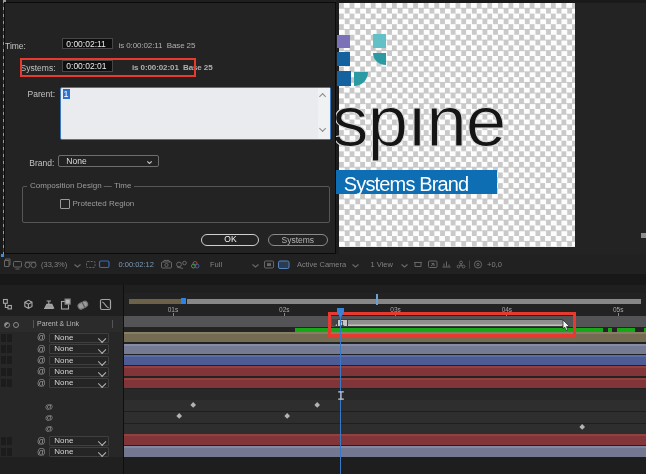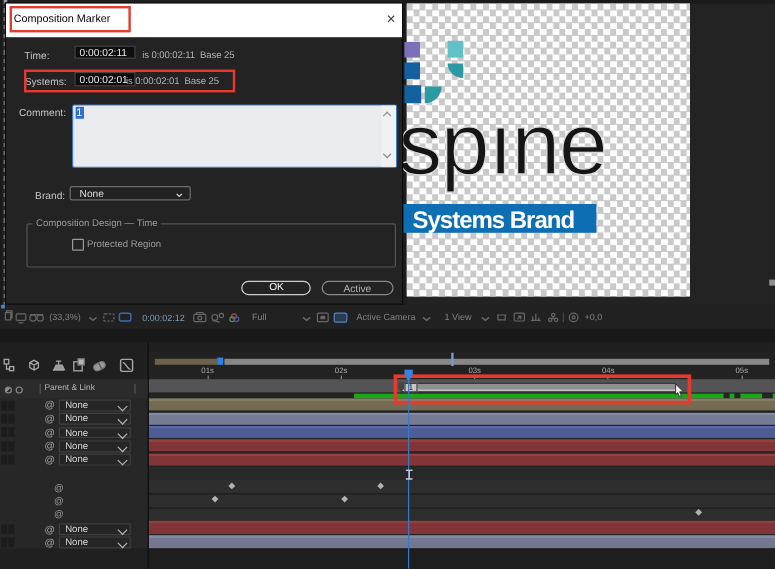--- a/index.html
+++ b/index.html
@@ -20,65 +20,60 @@
 <div class="abs" style="left:336.6px;top:35px;width:13.4px;height:13px;background:#7b71b9;"></div>
 <div class="abs" style="left:336.6px;top:52px;width:13.4px;height:13.5px;background:#13619f;"></div>
 <div class="abs" style="left:336.6px;top:71px;width:14.4px;height:14.5px;background:#13619f;"></div>
 <div class="abs" style="left:372.8px;top:34px;width:13.7px;height:13.5px;background:#62c1c7;"></div>
 <div class="abs" style="left:372.8px;top:52.8px;width:13.7px;height:12.7px;background:#2b9aa2;border-radius:0 0 0 100%;"></div>
 <div class="abs" style="left:354.2px;top:71.5px;width:14.1px;height:14.1px;background:#2b9aa2;border-radius:0 0 100% 0;"></div>
 
 <div class="abs" id="spine" style="left:331.9px;top:84.1px;font-size:73px;color:#151515;line-height:73px;letter-spacing:-1px;-webkit-text-stroke:1.1px #dadada;">spıne</div>
 
 <div class="abs" style="left:336px;top:169.8px;width:161.2px;height:24.7px;background:#0e6eb4;"></div>
-<div class="abs" id="sysbrand" style="left:343.8px;top:173.2px;font-size:20px;font-weight:bold;color:#ffffff;letter-spacing:-0.85px;">Systems Brand</div>
+<div class="abs" id="sysbrand" style="left:343.8px;top:173.2px;font-size:20px;font-weight:normal;color:#ffffff;letter-spacing:-0.85px;">Systems Brand</div>
 
 <div class="abs" style="left:640.5px;top:233px;width:5.5px;height:5px;background:#8e8e8e;"></div>
 
 <div class="abs" style="left:0;top:0;width:4px;height:254px;background:#1a1a1a;"></div>
 <div class="abs" style="left:2.5px;top:0;width:3px;height:254px;
   background-image:repeating-linear-gradient(#9a9a9a 0 3.5px,#3a3a3a 3.5px 7px);"></div>
 
 <div class="abs" id="dialog" style="left:4px;top:2px;width:332px;height:251.5px;background:#232323;border:1px solid #0a0a0a;box-sizing:border-box;">
 
-  <div class="abs" style="left:0;top:0;width:330px;height:28px;background:#ffffff;">
-    <div class="abs" style="left:6.5px;top:6.5px;font-size:9px;line-height:10px;color:#000;">Composition Marker</div>
-    <div class="abs" style="left:3px;top:1.5px;width:97px;height:18px;border:2px solid #e23d32;"></div>
-    <div class="abs" style="left:317px;top:5px;font-size:13px;color:#3a3a3a;">×</div>
-  </div>
-
-  <div class="abs" style="left:0;top:36.5px;width:51.5px;height:12px;font-size:8.5px;color:#c4c4c4;text-align:center;line-height:12px;">Time:</div>
+
+  <div class="abs" style="left:0;top:36.5px;width:51.5px;height:12px;font-size:8.5px;color:#c4c4c4;text-align:left;line-height:12px;">Time:</div>
   <div class="abs" style="left:57.3px;top:34.5px;width:51.1px;height:11.9px;background:#0e0e0e;border:1px solid #464646;box-sizing:border-box;color:#e8e8e8;font-size:8.5px;line-height:10px;padding-left:3px;">0:00:02:11</div>
   <div class="abs" style="left:113.5px;top:36.5px;font-size:8px;letter-spacing:-0.1px;color:#b0b0b0;line-height:12px;">is 0:00:02:11&nbsp;&nbsp;Base 25</div>
 
   <div class="abs" style="left:0;top:59.3px;width:50.5px;height:12px;font-size:8.5px;color:#c4c4c4;text-align:right;line-height:12px;">Systems:</div>
   <div class="abs" style="left:57.3px;top:57.3px;width:51.1px;height:11.9px;background:#0e0e0e;border:1px solid #464646;box-sizing:border-box;color:#e8e8e8;font-size:8.5px;line-height:10px;padding-left:3px;">0:00:02:01</div>
-  <div class="abs" style="left:100px;top:59.3px;font-size:8px;letter-spacing:-0.1px;color:#b0b0b0;line-height:12px;">is 0:00:02:01&nbsp;&nbsp;Base 25</div>
+  <div class="abs" style="left:127px;top:59.3px;font-size:8px;letter-spacing:-0.1px;color:#b0b0b0;line-height:12px;font-weight:bold;">is 0:00:02:01&nbsp;&nbsp;Base 25</div>
   <div class="abs" style="left:14.5px;top:54.5px;width:172px;height:15.5px;border:2.5px solid #e8392e;"></div>
 
-  <div class="abs" style="left:0;top:84.5px;width:50px;height:12px;font-size:8.5px;color:#c4c4c4;text-align:right;line-height:12px;">Comment:</div>
+  <div class="abs" style="left:0;top:84.5px;width:50px;height:12px;font-size:8.5px;color:#c4c4c4;text-align:right;line-height:12px;">Parent:</div>
   <div class="abs" style="left:55px;top:83.5px;width:271px;height:53px;background:#e9ebee;border:1.5px solid #3c79c0;box-sizing:border-box;border-radius:2px;">
     <div class="abs" style="left:1.5px;top:1px;width:7px;height:10.5px;background:#2e6fd0;color:#fff;font-size:9px;line-height:10.5px;text-align:center;">1</div>
     <div class="abs" style="right:0;top:0;width:12.5px;height:100%;background:#f0f1f3;"></div>
     <div class="abs" style="right:5px;top:6.5px;width:4.2px;height:4.2px;border-left:1.1px solid #8a8a8a;border-top:1.1px solid #8a8a8a;transform:rotate(45deg);"></div>
     <div class="abs" style="right:5px;bottom:7px;width:4.2px;height:4.2px;border-right:1.1px solid #8a8a8a;border-bottom:1.1px solid #8a8a8a;transform:rotate(45deg);"></div>
   </div>
 
   <div class="abs" style="left:0;top:153.7px;width:49.3px;height:12px;font-size:8.5px;color:#c4c4c4;text-align:right;line-height:12px;">Brand:</div>
   <div class="abs" style="left:53.3px;top:151.5px;width:101.2px;height:12.7px;background:#222222;border:1px solid #6e6e6e;box-sizing:border-box;border-radius:2px;color:#dddddd;font-size:8.5px;line-height:10.5px;padding-left:7px;">None
     <div class="abs" style="right:4px;top:-1px;font-size:12px;color:#c8c8c8;">⌄</div>
   </div>
 
   <div class="abs" style="left:16.5px;top:183px;width:308px;height:36.5px;border:1px solid #565656;border-radius:2px;box-sizing:border-box;"></div>
   <div class="abs" style="left:22px;top:178px;padding:0 3px;background:#232323;font-size:8px;color:#9c9c9c;">Composition Design — Time</div>
   <div class="abs" style="left:55px;top:196px;width:9.5px;height:9.5px;border:1.5px solid #9a9a9a;border-radius:1px;box-sizing:border-box;"></div>
   <div class="abs" style="left:67.5px;top:196px;font-size:8px;color:#9c9c9c;line-height:10.5px;">Protected Region</div>
 
   <div class="abs" style="left:196.4px;top:231.4px;width:58.1px;height:11.8px;border:1.5px solid #cfcfcf;border-radius:6px;box-sizing:border-box;color:#f2f2f2;font-size:8.5px;text-align:center;line-height:9px;">OK</div>
-  <div class="abs" style="left:262.6px;top:231.4px;width:60.4px;height:11.8px;border:1px solid #8a8a8a;border-radius:6px;box-sizing:border-box;color:#b3b3b3;font-size:8.5px;text-align:center;line-height:10px;">Active</div>
+  <div class="abs" style="left:262.6px;top:231.4px;width:60.4px;height:11.8px;border:1px solid #8a8a8a;border-radius:6px;box-sizing:border-box;color:#b3b3b3;font-size:8.5px;text-align:center;line-height:10px;">Systems</div>
 </div>
 
 <div class="abs" id="toolbar" style="left:0;top:254px;width:646px;height:20px;background:#212121;color:#868686;">
   <svg class="abs" style="left:0;top:0;" width="646" height="20" viewBox="0 0 646 20">
     <g stroke="#6f6f6f" stroke-width="1" fill="none" opacity="0.9">
       <path d="M4.5 6.5 h4.5 v6 h-4.5 z M5.5 6.5 v-1.5 h4.5 v6 h-1" stroke="#6f6f6f" fill="none"></path>
       <rect x="13.5" y="7.5" width="8" height="5.5" rx="1"></rect>
         <path d="M15.5 15 h4"></path>
       <circle cx="27.5" cy="11" r="2.6"></circle>
         <circle cx="33.5" cy="11" r="2.6"></circle>

